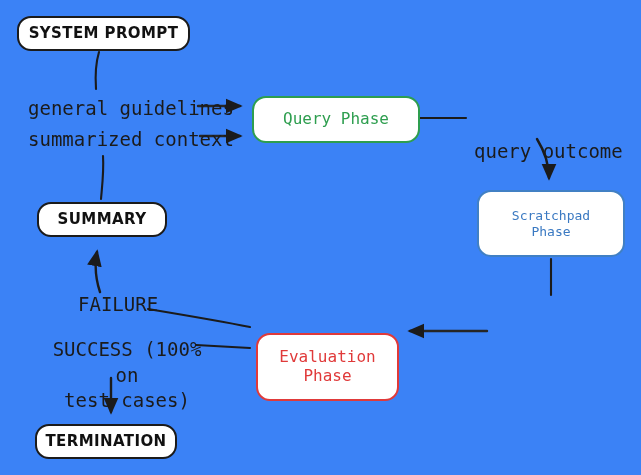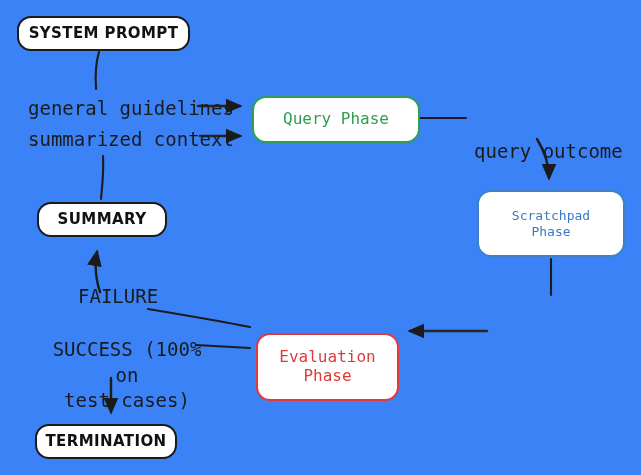--- a/index.html
+++ b/index.html
@@ -62,21 +62,21 @@
     font-family: "DejaVu Sans Mono", monospace;
     font-size: 19px;
     line-height: 1.35;
     white-space: pre-line;
     z-index: 4;
   }
   #lbl-general    { left: 28px;  top: 96px;  }
   #lbl-summarized { left: 28px;  top: 127px; }
   #lbl-outcome    { left: 474px; top: 115px; margin-top: 24px; }
   #lbl-truncation { left: 493px; top: 306px; text-align: left; }
-  #lbl-failure    { left: 78px;  top: 284px; }
+  #lbl-failure    { left: 78px;  top: 292px; }
   #lbl-success    { left: 42px;  top: 337px; text-align: center; width: 170px; }
 </style>
 </head>
 <body>
 
 <div id="canvas">
 
   <svg id="wires" viewBox="0 0 641 475">
     <defs>
       <marker id="arrow" viewBox="0 0 10 10" refX="8.4" refY="5" markerWidth="7" markerHeight="7" orient="auto-start-reverse">

